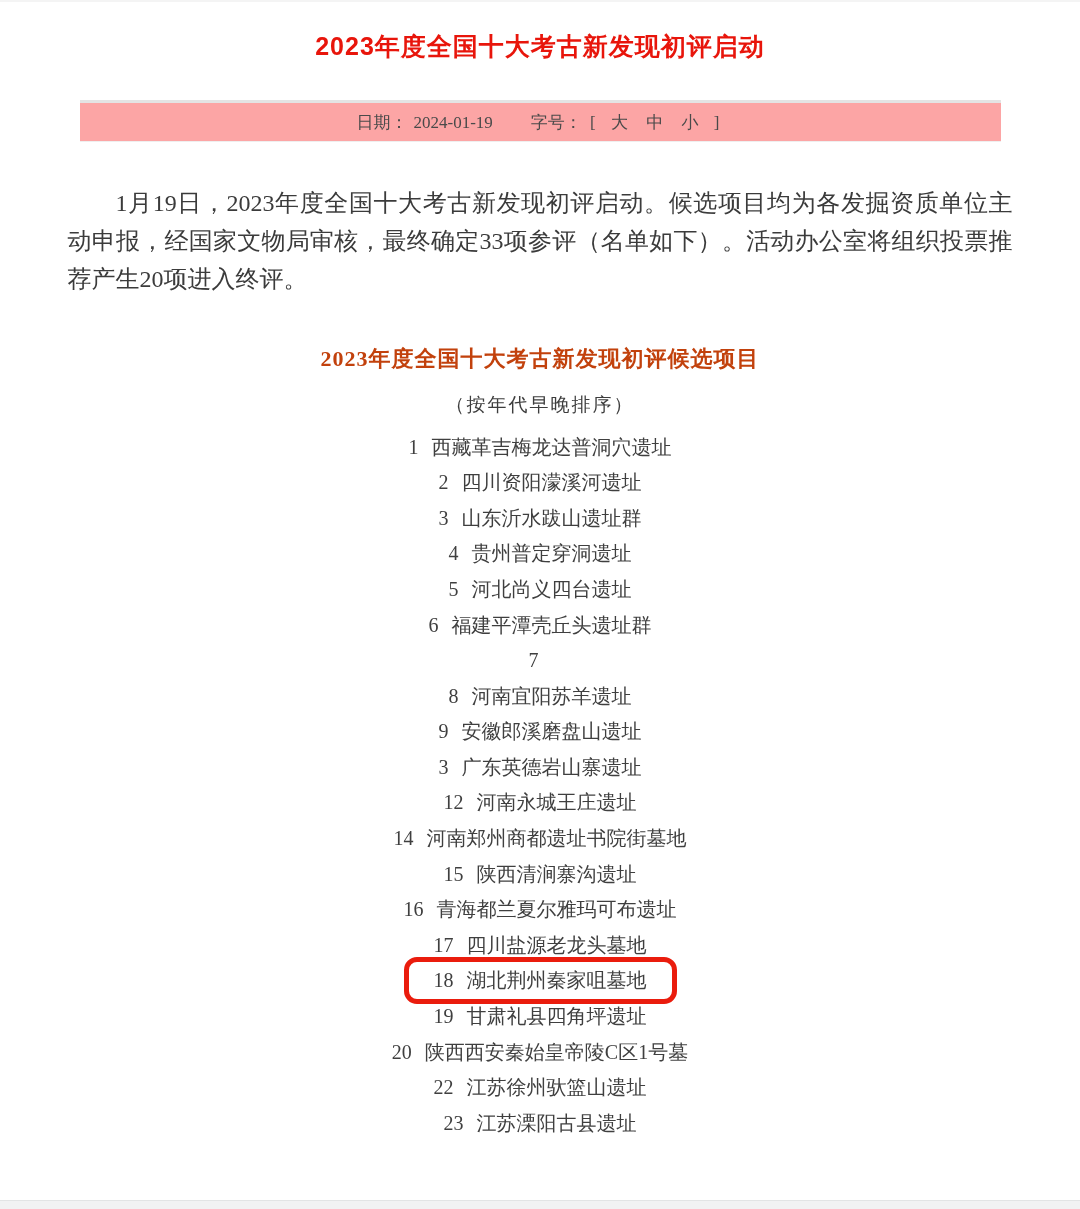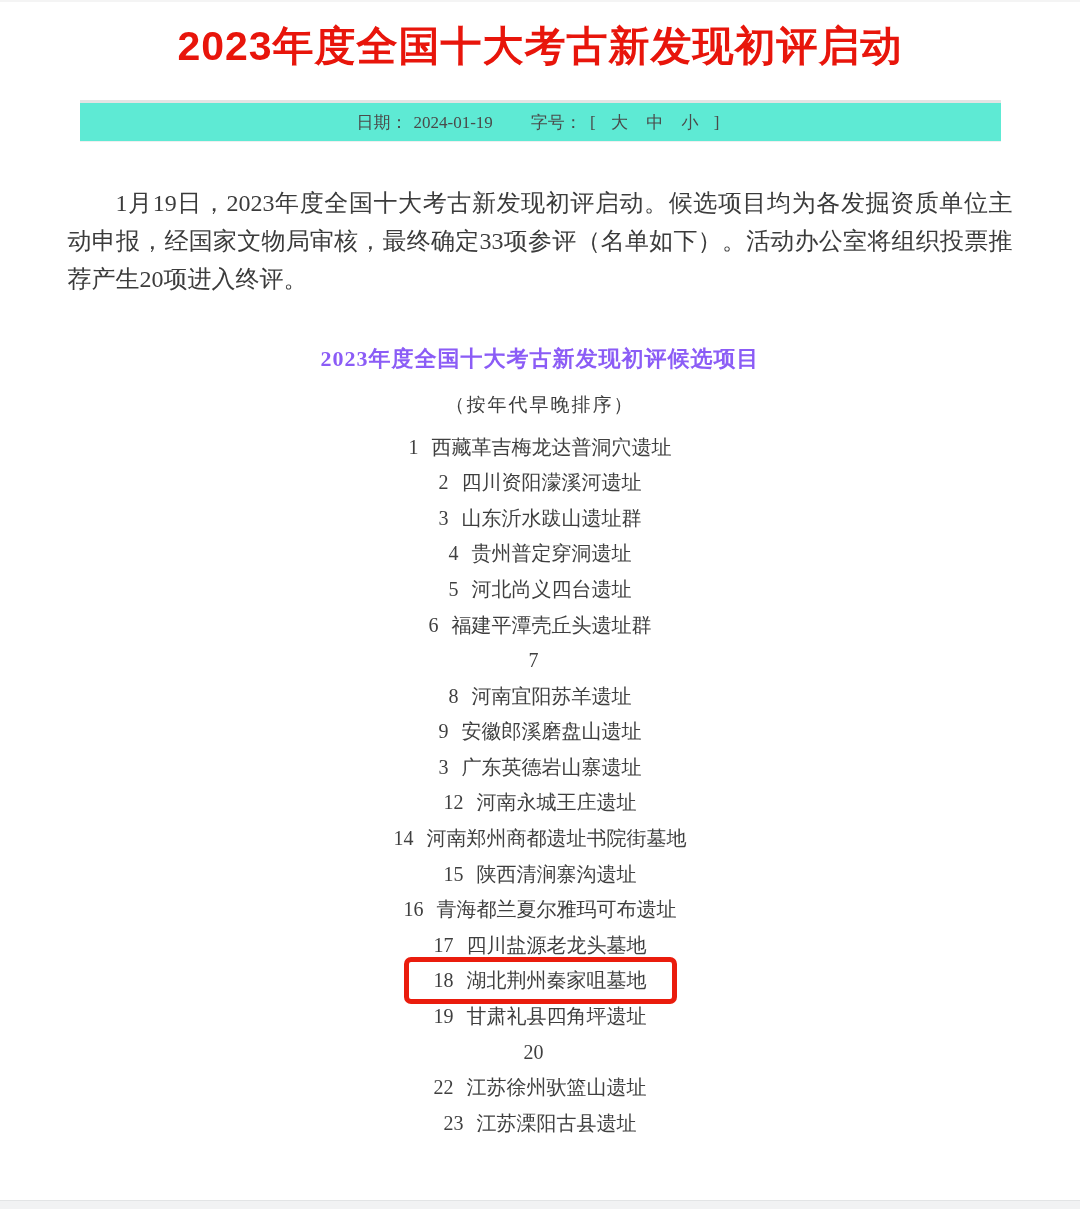--- a/index.html
+++ b/index.html
@@ -14,31 +14,31 @@
     width:1080px;height:1209px;
     background:#ffffff;
     position:relative;overflow:hidden;
     font-family:"Liberation Serif","DejaVu Serif",serif;
     border-top:2px solid #f4f4f4;
   }
   .page-title{
     margin:24px auto 0;
     text-align:center;
     font-family:"Liberation Sans","DejaVu Sans",sans-serif;
-    font-size:41px;
+    font-size:25px;
     font-weight:600;
     letter-spacing:1px;
     color:var(--title-red,#e8150b);
     line-height:40px;
   }
   .meta-bar{
     width:921px;
     margin:34px auto 0;
     height:42px;
-    background:#5eead4;
+    background:#fca5a5;
     border-top:3px solid #e4e4e4;
     border-bottom:1px solid #efefef;
     display:flex;
     align-items:center;
     justify-content:center;
     font-size:17px;
     color:var(--meta-text,#4a4a4a);
   }
   .meta-date{margin-right:38px;}
   .meta-date .val{margin-left:6px;}
@@ -51,21 +51,21 @@
     line-height:38px;
     color:var(--text-dark,#3b3b3b);
     text-align:justify;
     text-indent:2em;
   }
   .list-title{
     margin-top:46px;
     text-align:center;
     font-size:22px;
     font-weight:bold;
-    color:#8b5cf6;
+    color:#c2410c;
     letter-spacing:1px;
   }
   .list-subtitle{
     margin-top:7px;
     text-align:center;
     font-size:19px;
     color:#3d3d3d;
     letter-spacing:2px;
   }
   .candidate-list{margin-top:11px;}
@@ -78,21 +78,21 @@
     color:#3f3f3f;
   }
   .cell{
     display:flex;
     align-items:center;
     white-space:nowrap;
   }
   .row .num{margin-right:13px;}
   .row.hl .cell{
     border:5px solid var(--highlight-red,#ea1c0d);
-    border-radius:7px;
+    border-radius:13px;
     padding:5px 25px;
     margin:-10px 0;
     background:transparent;
   }
   .footer-strip{
     position:absolute;
     left:0;bottom:0;
     width:100%;height:9px;
     background:#f1f2f3;
     border-top:1px solid #e2e4e5;
@@ -239,20 +239,21 @@
   <div class="row">
     <span class="cell">
       <span class="num">19</span>
       <span class="name">甘肃礼县四角坪遗址</span>
     </span>
   </div>
 
   <div class="row">
     <span class="cell">
       <span class="num">20</span>
+      <span class="name">陕西西安秦始皇帝陵C区1号墓</span>
     </span>
   </div>
 
 
   <div class="row">
     <span class="cell">
       <span class="num">22</span>
       <span class="name">江苏徐州驮篮山遗址</span>
     </span>
   </div>

